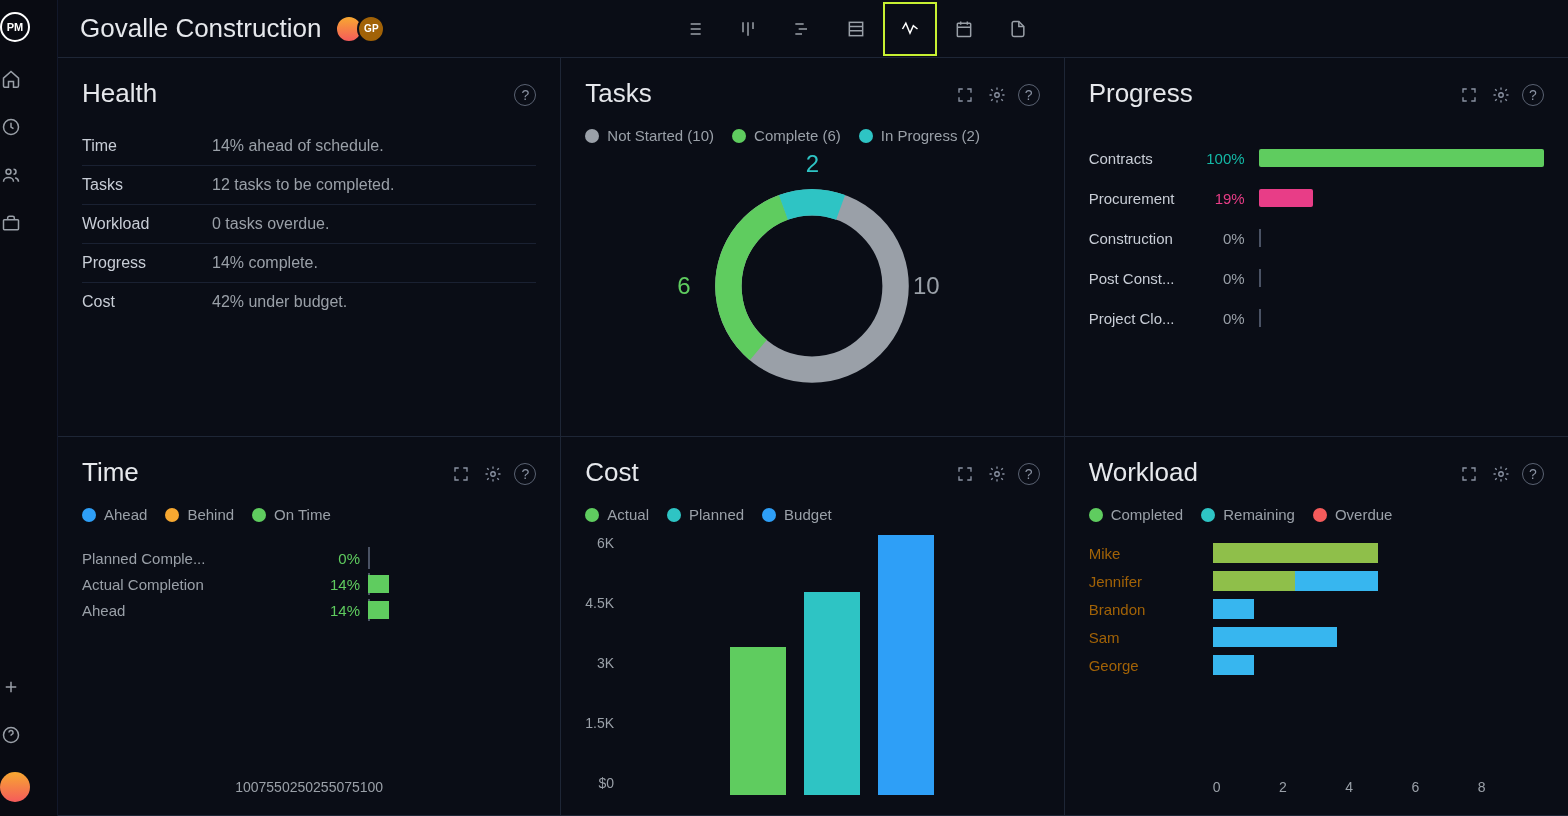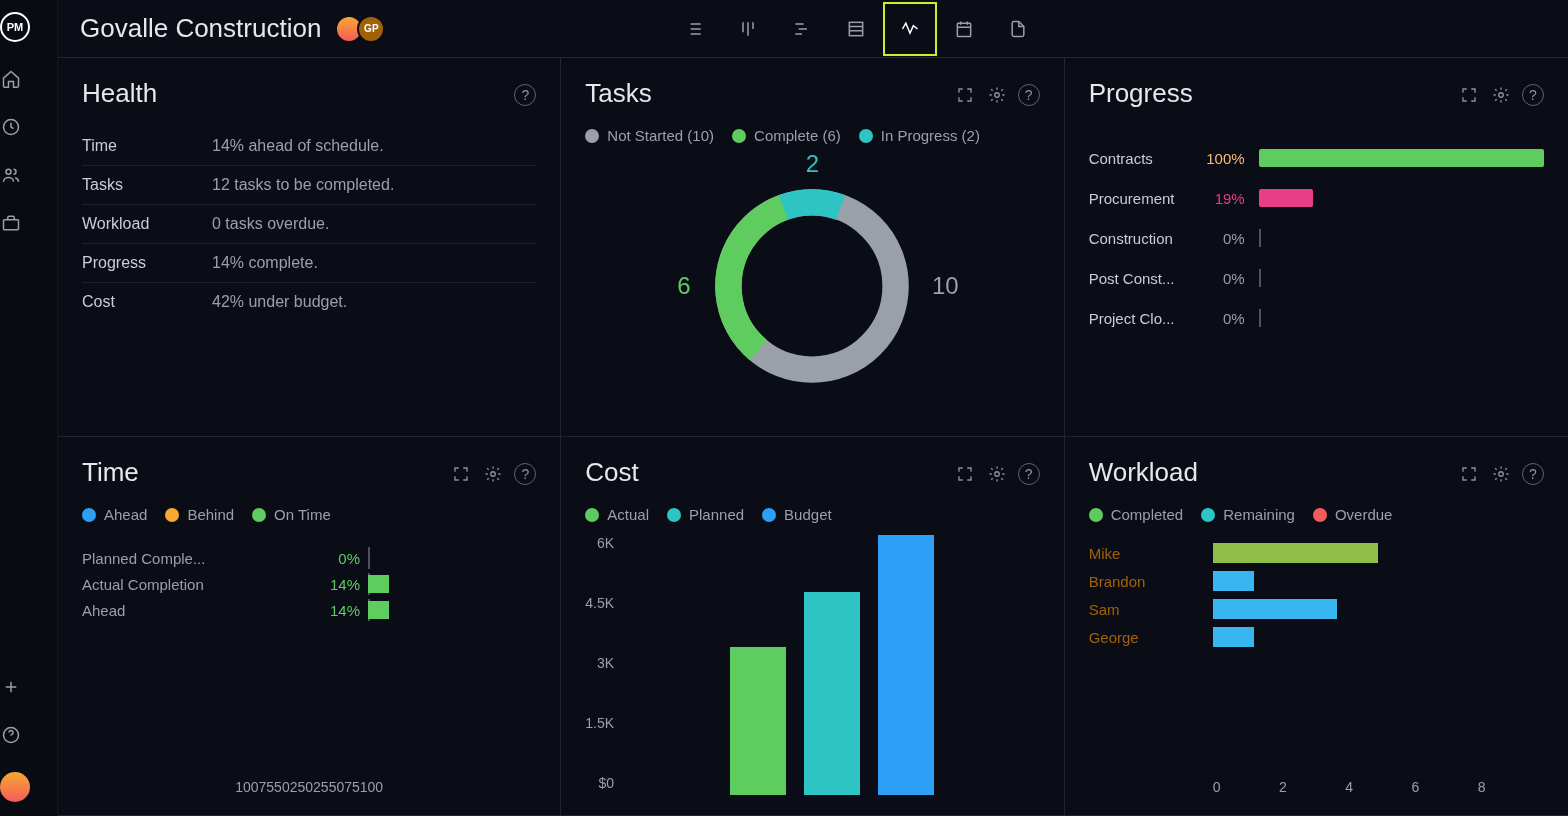--- a/index.html
+++ b/index.html
@@ -235,21 +235,21 @@
             </div>
           </div>
         <div class="donut-wrap">
           <svg width="220" height="220" viewBox="0 0 100 100">
             <circle cx="50" cy="50" r="38" fill="none" stroke="#9aa0a8" stroke-width="12"></circle>
             <circle cx="50" cy="50" r="38" fill="none" stroke="#5fcc5f" stroke-width="12" stroke-dasharray="79.6 159" stroke-dashoffset="0" transform="rotate(130 50 50)"></circle>
             <circle cx="50" cy="50" r="38" fill="none" stroke="#2ec4c4" stroke-width="12" stroke-dasharray="26.5 212" transform="rotate(250 50 50)"></circle>
           </svg>
           <div class="donut-label" style="top:-6px;color:#2ec4c4">2</div>
           <div class="donut-label" style="left:92px;color:#5fcc5f">6</div>
-          <div class="donut-label" style="right:81px;color:#9aa0a8">10</div>
+          <div class="donut-label" style="right:100px;color:#9aa0a8">10</div>
         </div>
       </div>
 
       <div class="card">
         <div class="card-head">
           <h2>Progress</h2>
           <div class="card-tools">
             <div class="tool nocircle">
                 <svg width="18" height="18" viewBox="0 0 24 24" fill="none" stroke="#8a92a2" stroke-width="1.8">
                   <path d="M4 9V4h5M20 9V4h-5M4 15v5h5M20 15v5h-5"></path>
@@ -260,21 +260,21 @@
                   <circle cx="12" cy="12" r="3"></circle>
                   <path d="M12 2v3M12 19v3M4.2 4.2l2.1 2.1M17.7 17.7l2.1 2.1M2 12h3M19 12h3M4.2 19.8l2.1-2.1M17.7 6.3l2.1-2.1"></path>
                 </svg>
               </div>
             <div class="tool">?</div>
           </div>
         </div>
         <div id="progress-rows">
             <div class="prow">
       <div class="pname">Contracts</div>
-      <div class="pval" style="color:#fdba74">100%</div>
+      <div class="pval" style="color:#14b8a6">100%</div>
       <div class="pbar">
                 <div class="fill" style="width:100%;background:#5fcc5f"></div>
               </div>
     </div>
             <div class="prow">
       <div class="pname">Procurement</div>
       <div class="pval" style="color:#e83d87">19%</div>
       <div class="pbar">
                 <div class="fill" style="width:19%;background:#e83d87"></div>
               </div>
@@ -456,20 +456,27 @@
           </div>
         <div id="wl-rows">
             <div class="wrow">
       <div class="wname">Mike</div>
       <div class="wbar-wrap">
         <div class="wseg" style="width:50%;background:#8fbf4a"></div>
 
       </div>
     </div>
             <div class="wrow">
+      <div class="wname">Jennifer</div>
+      <div class="wbar-wrap">
+        <div class="wseg" style="width:25%;background:#8fbf4a"></div>
+        <div class="wseg" style="width:25%;background:#37b6ef"></div>
+      </div>
+    </div>
+            <div class="wrow">
       <div class="wname">Brandon</div>
       <div class="wbar-wrap">
 
         <div class="wseg" style="width:12.5%;background:#37b6ef"></div>
       </div>
     </div>
             <div class="wrow">
       <div class="wname">Sam</div>
       <div class="wbar-wrap">
 

